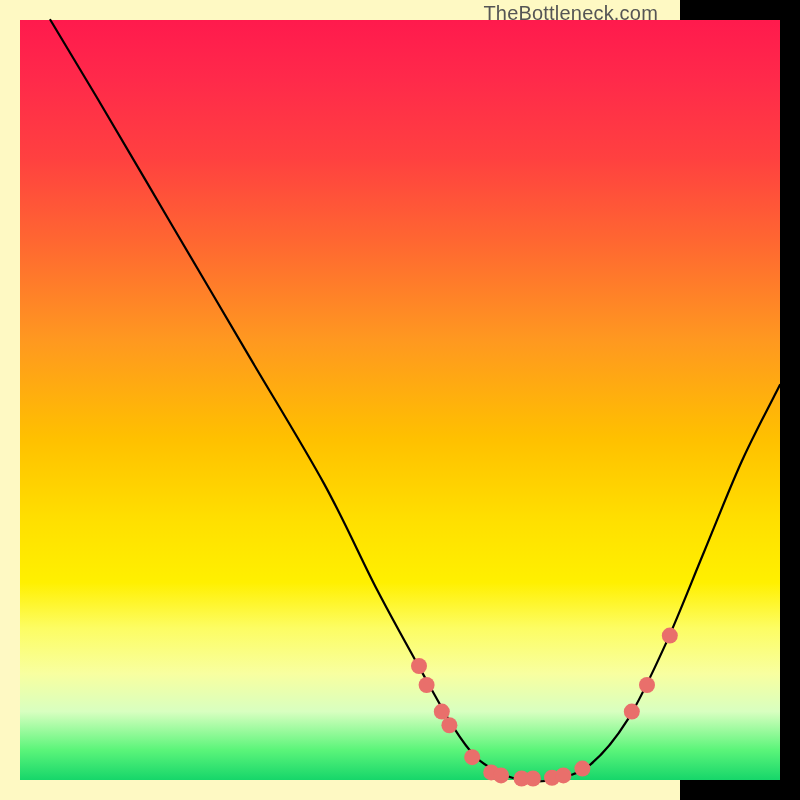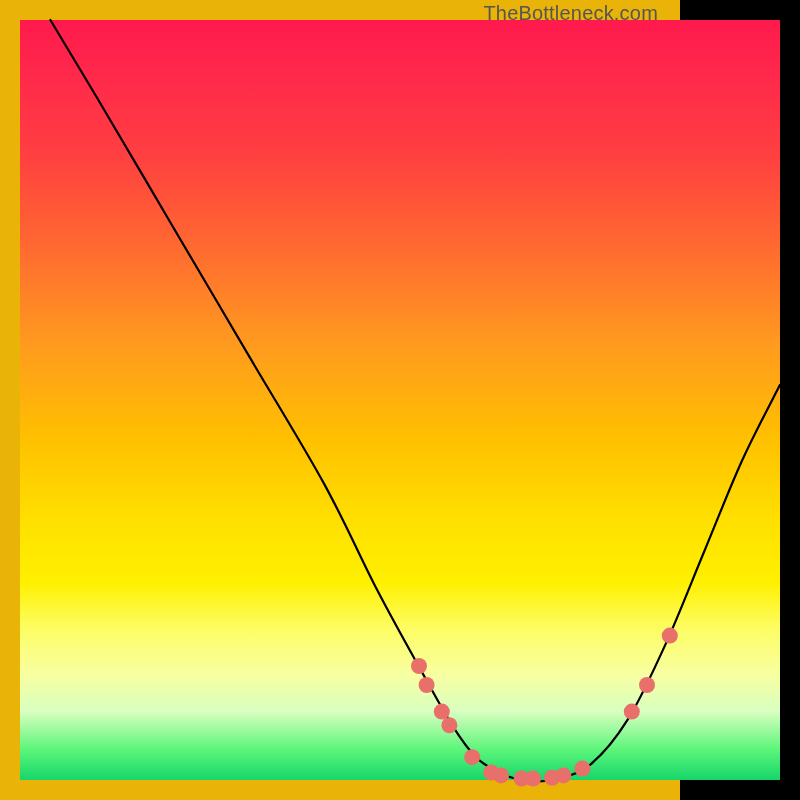--- a/index.html
+++ b/index.html
@@ -8,21 +8,21 @@
     width: 800px;
     height: 800px;
     background: #000;
     overflow: hidden;
     font-family: Arial, Helvetica, sans-serif;
   }
   .frame {
     position: relative;
     width: 680px;
     height: 800px;
-    background: #eab308;
+    background: #fef9c3;
   }
   .plot {
     position: absolute;
     left: 20px;
     top: 20px;
     width: 760px;
     height: 760px;
     
     background: linear-gradient(
       to bottom,

